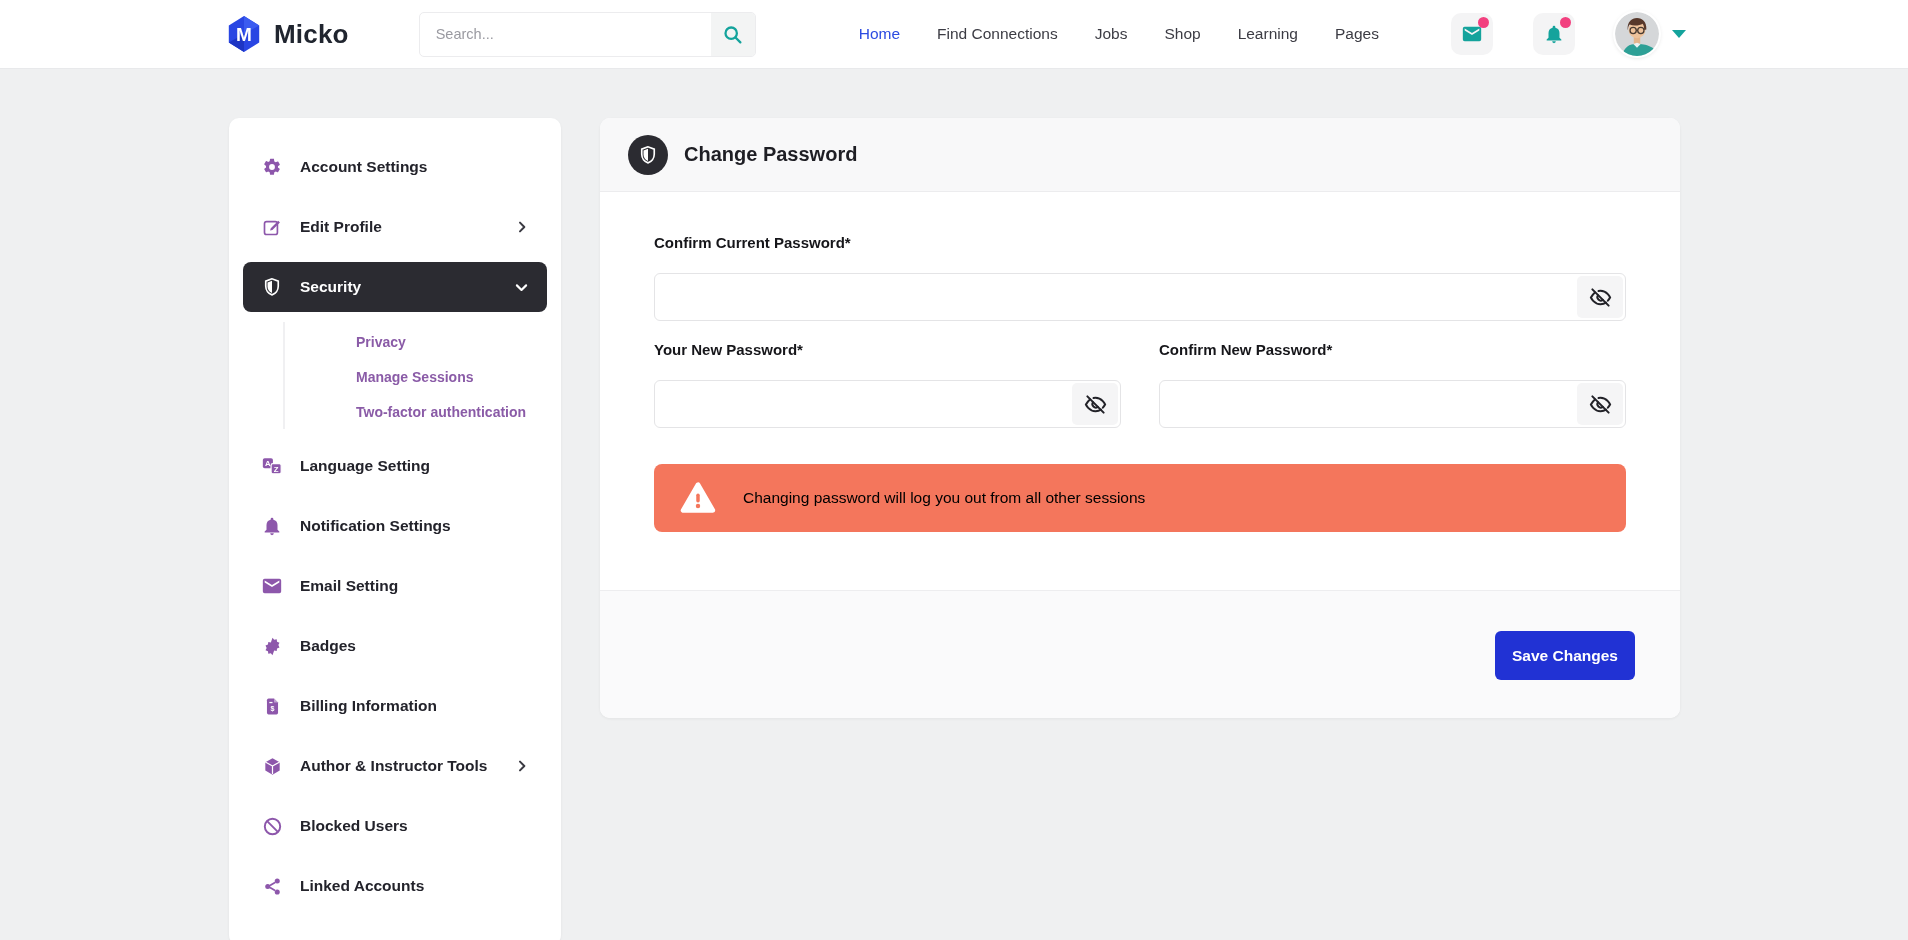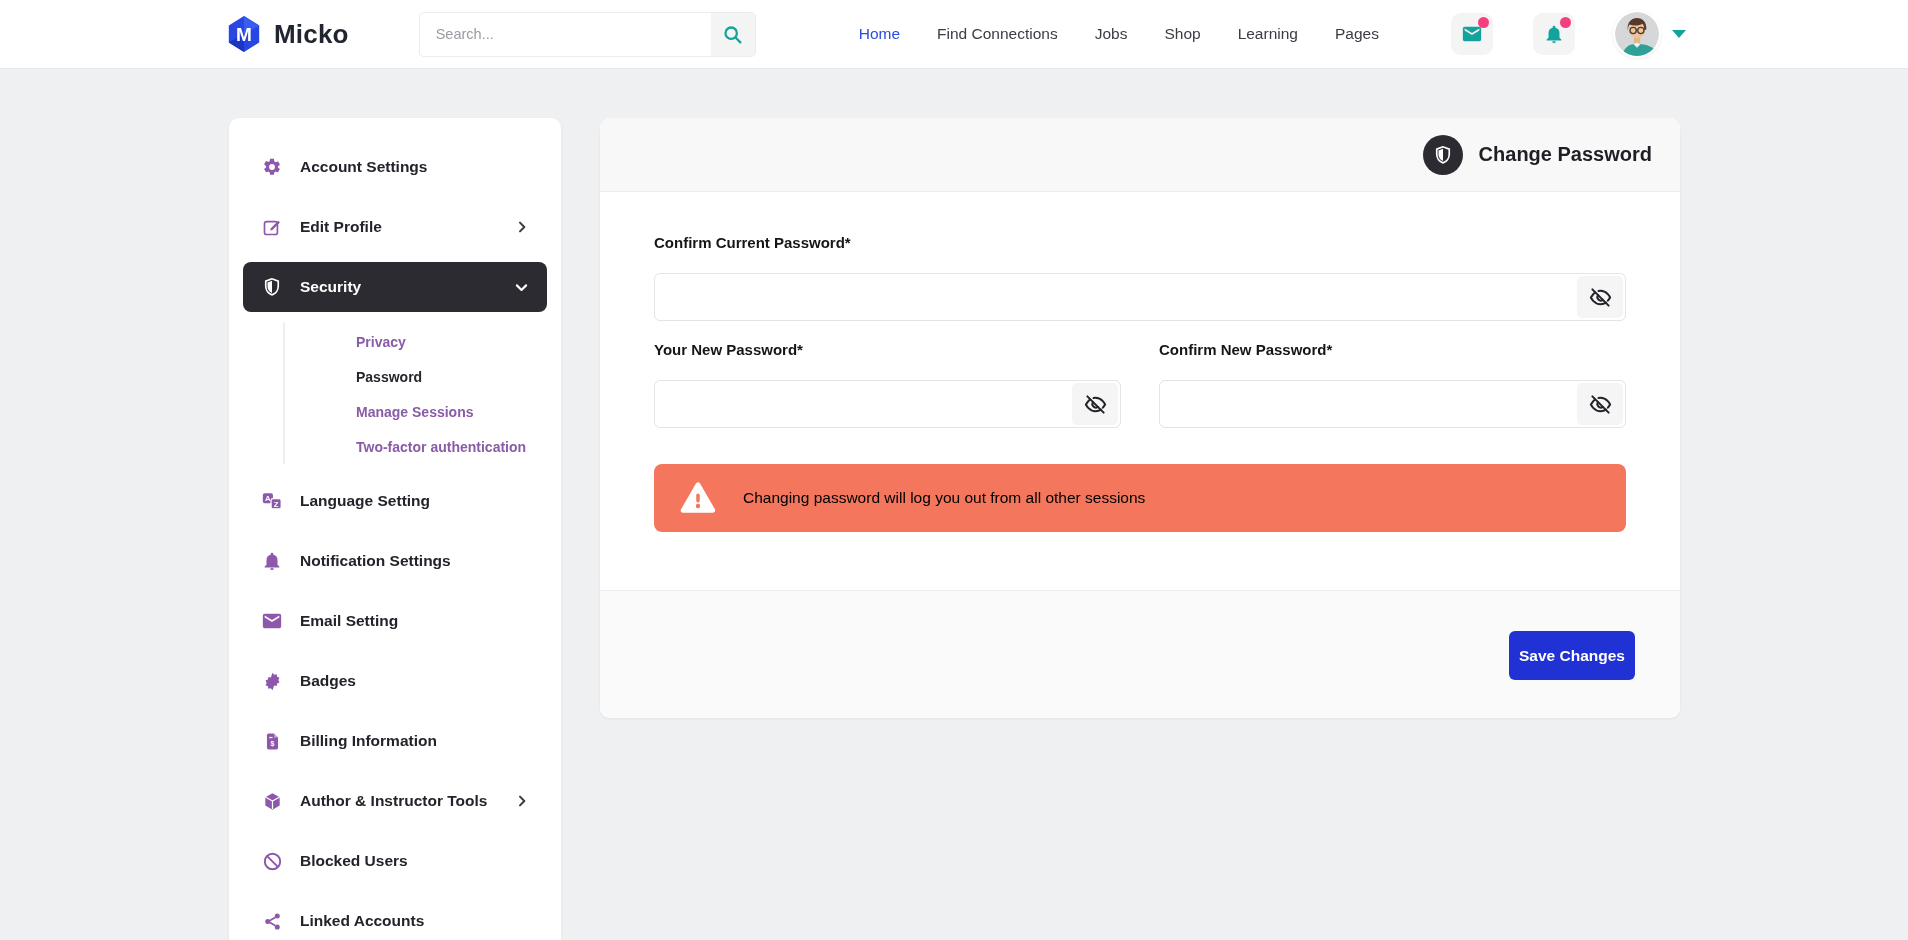--- a/index.html
+++ b/index.html
@@ -47,34 +47,34 @@
   .side-item.active .chev{color:#fff;}
   .submenu{margin:0 0 12px 40px;border-left:2px solid #f0f0f2;padding-top:2px;}
   .submenu a{display:block;padding:9.5px 0 9.5px 26px;font-size:14px;font-weight:bold;color:#8a5ba7;text-decoration:none;margin-left:45px;}
   .submenu a.active{color:#26262c;}
   .ic svg{display:block;}
   
   .card{
     position:absolute;left:600px;top:118px;width:1080px;height:600px;background:#fff;border-radius:10px;
     box-shadow:0 1px 3px rgba(30,30,40,.06);display:flex;flex-direction:column;
   }
-  .card-header{height:74px;background:#f8f8f9;border-bottom:1px solid #ececee;border-radius:10px 10px 0 0;display:flex;align-items:center;padding:0 28px;gap:16px;flex:none;justify-content:flex-end;}
+  .card-header{height:74px;background:#f8f8f9;border-bottom:1px solid #ececee;border-radius:10px 10px 0 0;display:flex;align-items:center;padding:0 28px;gap:16px;flex:none;}
   .header-icon{width:40px;height:40px;border-radius:50%;background:var(--dark);display:flex;align-items:center;justify-content:center;color:#fff;}
   .card-title{font-size:20px;font-weight:bold;color:#1e1e24;}
   .card-body{padding:42px 54px 0;flex:1;}
   .form-label{display:block;font-size:15px;font-weight:bold;color:#16161a;margin-bottom:21px;line-height:18px;}
   .input-wrap{position:relative;height:48px;border:1px solid #e4e4e6;border-radius:6px;background:#fff;}
   .input-wrap input{width:100%;height:100%;border:none;outline:none;background:transparent;padding:0 60px 0 16px;font-size:15px;font-family:inherit;}
   .eye-btn{position:absolute;right:2px;top:2px;bottom:2px;width:46px;background:#f5f5f6;border:none;border-radius:5px;display:flex;align-items:center;justify-content:center;cursor:pointer;color:#222228;}
   .form-row{display:flex;gap:38px;margin-top:20px;}
   .form-col{flex:1;}
   .alert{margin-top:36px;height:68px;background:var(--alert);border-radius:8px;display:flex;align-items:center;padding:0 23px;gap:24px;}
   .alert-text{color:#000000;font-size:15.5px;}
   .card-footer{height:128px;background:#fafafb;border-top:1px solid #ededef;border-radius:0 0 10px 10px;display:flex;justify-content:flex-end;align-items:flex-start;padding:40px 45px 0 0;flex:none;}
-  .save-btn{width:126px;height:49px;background:var(--blue-accent);color:#fff;border:none;border-radius:6px;font-size:15.5px;font-weight:bold;font-family:inherit;cursor:pointer;}
+  .save-btn{width:140px;height:49px;background:var(--blue-accent);color:#fff;border:none;border-radius:6px;font-size:15.5px;font-weight:bold;font-family:inherit;cursor:pointer;}
 </style>
 </head>
 <body>
 
 <nav class="navbar">
   <div class="logo">
     <span class="ic">
       <svg width="38" height="38" viewBox="0 0 40 40">
         <polygon points="20,1 36,11 36,29 20,39 4,29 4,11" fill="#2946e3"></polygon>
         <polygon points="20,1 36,11 20,20" fill="#3b5cf0"></polygon>
@@ -175,21 +175,20 @@
         </span>
         <span>Security</span>
         <span class="chev">
           <svg width="17" height="17" viewBox="0 0 24 24" fill="none" stroke="currentColor" stroke-width="3" stroke-linecap="round" stroke-linejoin="round">
             <path d="M5.5 9l6.5 6.5L18.5 9"></path>
           </svg>
         </span>
       </div>
       <div class="submenu">
         <a href="#">Privacy</a>
-        <a href="#" class="active">Password</a>
         <a href="#">Manage Sessions</a>
         <a href="#">Two-factor authentication</a>
       </div>
       <div class="side-item">
         <span class="ic">
           <svg width="22" height="22" viewBox="0 0 24 24">
             <rect x="2" y="3.5" width="11" height="11" rx="2" fill="currentColor"></rect>
             <text x="7.5" y="12" text-anchor="middle" font-size="8.5" font-weight="bold" fill="#fff" font-family="Liberation Sans, sans-serif">A</text>
             <rect x="11" y="9.5" width="11" height="11" rx="2" fill="currentColor" stroke="#fff" stroke-width="1.3"></rect>
             <text x="16.5" y="18" text-anchor="middle" font-size="8.5" font-weight="bold" fill="#fff" font-family="Liberation Sans, sans-serif">Z</text>

